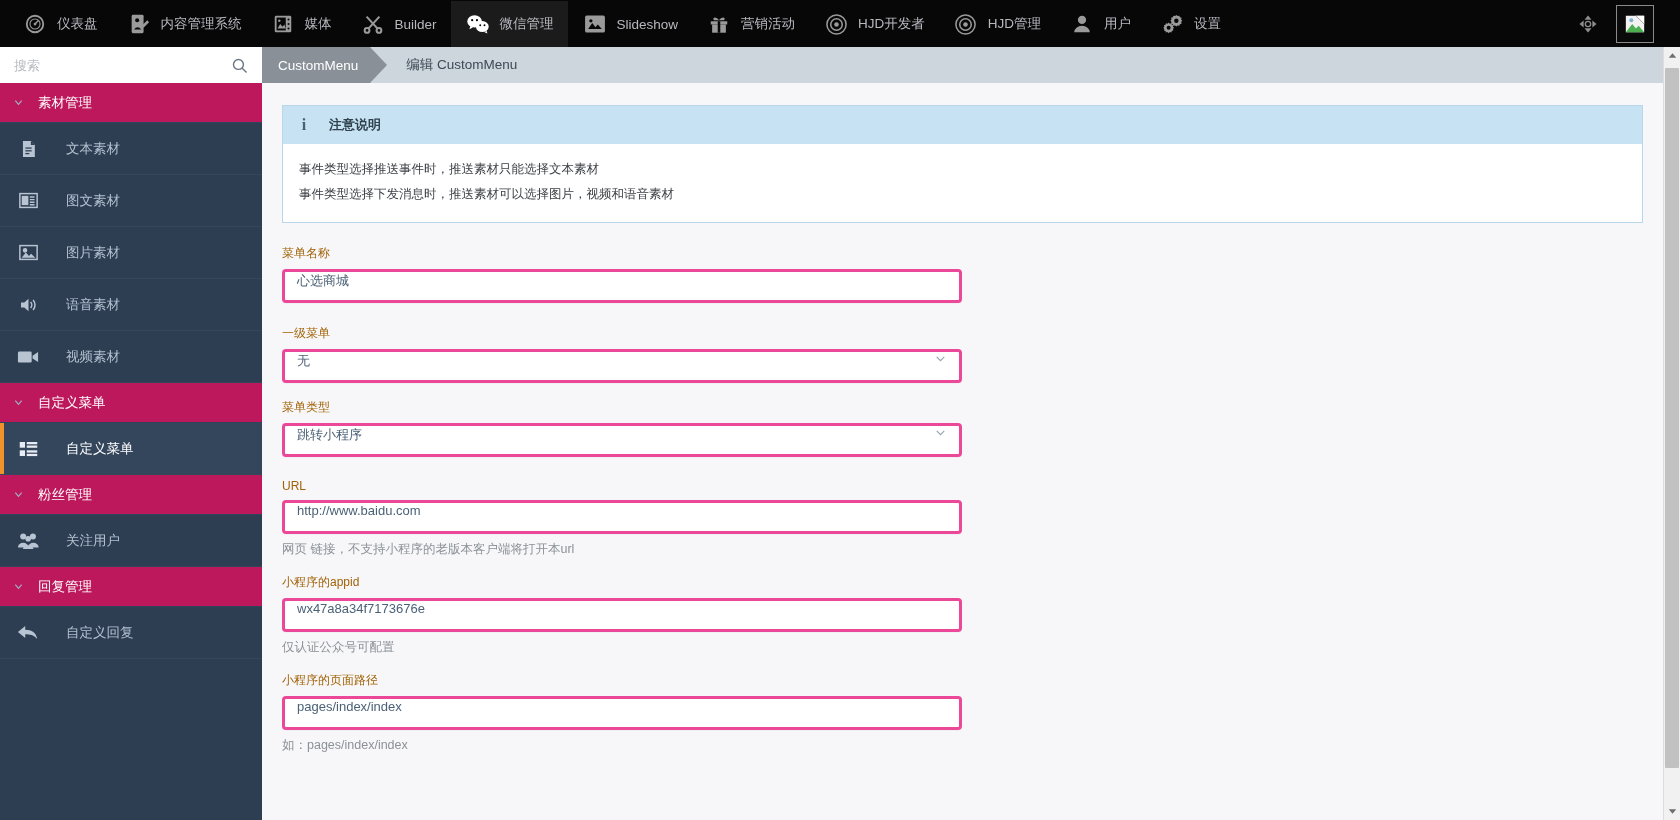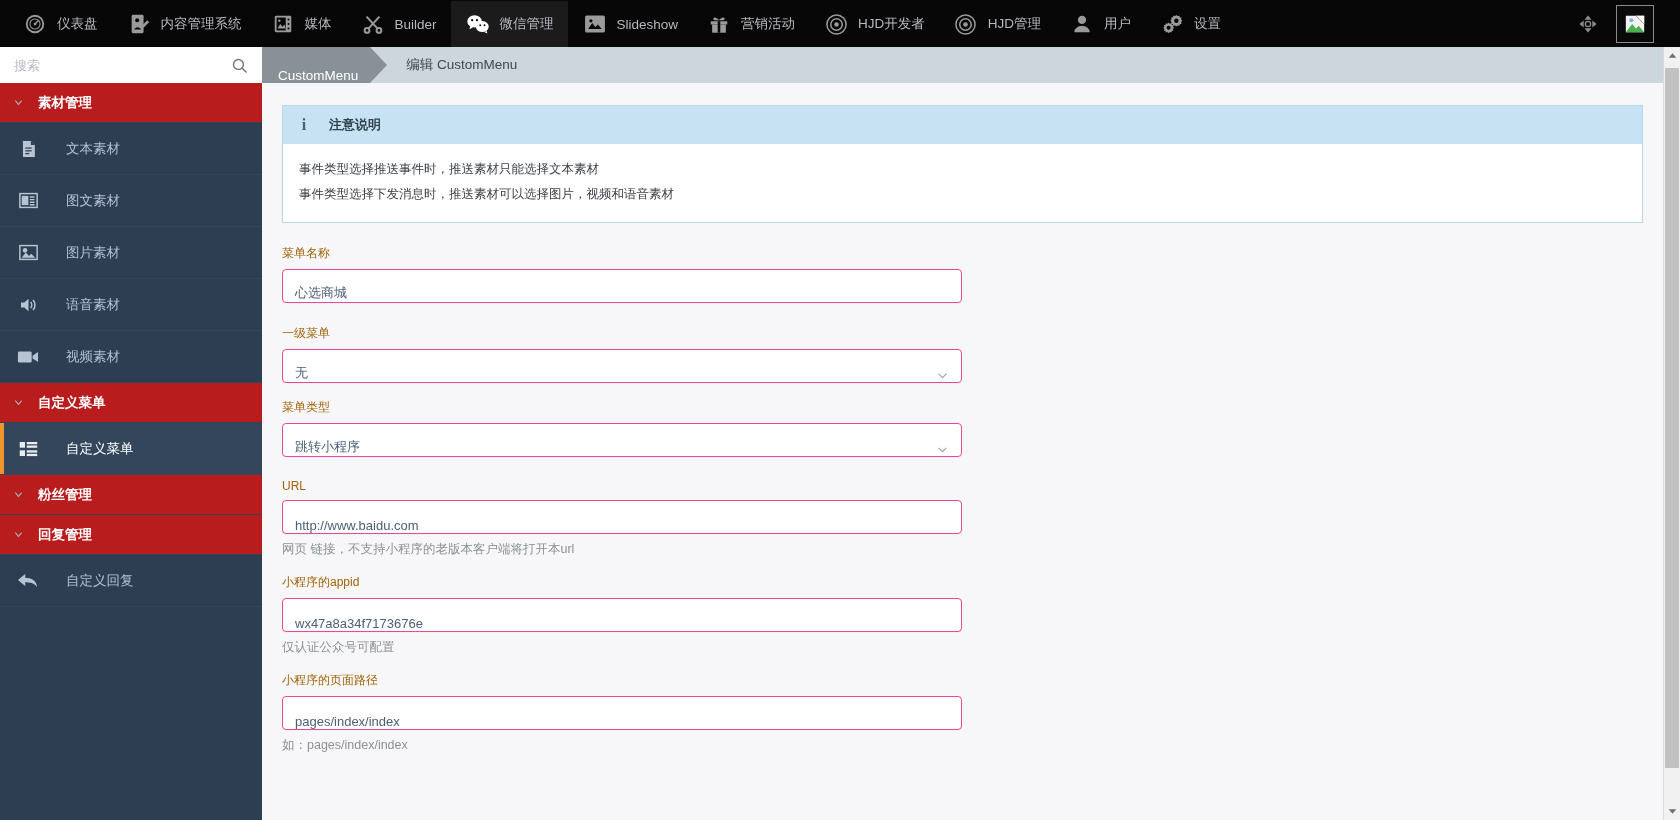--- a/index.html
+++ b/index.html
@@ -91,24 +91,24 @@
   }
   .search-row input::placeholder { color: #b4b9c0; }
   .search-icon { color: #6b7785; width: 17px; height: 17px; cursor: pointer; }
 
   .sb-group {
     height: 40px;
     display: flex;
     align-items: center;
     gap: 13px;
     padding-left: 13px;
-    background: #b91c1c;
+    background: #be185d;
     color: #ffffff;
     font-size: 13.5px;
-    font-weight: bold;
+    font-weight: normal;
     cursor: pointer;
     position: relative;
     border-bottom: 1px solid #32445a;
   }
   .sb-group .chev { color: #9fb0c4; width: 12px; display: flex; }
   .sb-item {
     height: 52px;
     display: flex;
     align-items: center;
     gap: 26px;
@@ -149,21 +149,21 @@
     height: 36px;
     flex: 0 0 36px;
     background: #cdd5dd;
     display: flex;
     align-items: stretch;
   }
   .crumb-first {
     background: #8a9097;
     color: #ffffff;
     font-size: 13.5px;
-    display: flex; align-items: flex-end;
+    display: flex; align-items: center;
     padding: 0 12px 0 16px;
     position: relative;
     cursor: pointer;
   }
   .crumb-first::after {
     content: "";
     position: absolute;
     right: -17px; top: 0;
     width: 0; height: 0;
     border-top: 18px solid transparent;
@@ -216,25 +216,25 @@
 
   .field { margin-bottom: 4px; }
   .field-label {
     color: #a16207;
     font-size: 12px;
     margin-bottom: 7px;
   }
   .ctl {
     width: 680px;
     height: 34px;
-    border: 1px solid #ec4899;
+    border: 3px solid #ec4899;
     border-radius: 4px;
     background: #ffffff;
     display: flex;
-    align-items: flex-end;
+    align-items: flex-start;
     padding: 0 12px;
     font-size: 13px;
     color: #4b6177;
     box-shadow: 0 1px 1px rgba(0,0,0,0.03);
     cursor: text;
   }
   .ctl.select { cursor: pointer; justify-content: space-between; }
   .ctl .chev-dn { color: #9aa4b1; width: 13px; height: 13px; display: flex; }
   .hint {
     color: #8b9197;
@@ -541,20 +541,33 @@
 
     <div class="sb-group">
       <span class="chev">
         <svg width="11" height="11" viewBox="0 0 24 24" fill="none" stroke="currentColor" stroke-width="2.6">
             <path d="M5 8 L12 16 L19 8"></path>
           </svg>
       </span>
       <span>粉丝管理</span>
     </div>
 
+    <div class="sb-item">
+      <span class="ico">
+        <svg width="23" height="19" viewBox="0 0 26 20" fill="currentColor">
+            <circle cx="7" cy="5.5" r="3.4"></circle>
+            <path d="M1 18 a6 5.5 0 0 1 12 0z"></path>
+            <circle cx="18" cy="5.5" r="3.4"></circle>
+            <path d="M12.5 18 a6 5.5 0 0 1 12 0z"></path>
+            <circle cx="12.6" cy="8" r="3.2"></circle>
+            <path d="M6.6 19.5 a6.2 5.6 0 0 1 12 0z"></path>
+          </svg>
+      </span>
+      <span class="lbl">关注用户</span>
+    </div>
 
     <div class="sb-group">
       <span class="chev">
         <svg width="11" height="11" viewBox="0 0 24 24" fill="none" stroke="currentColor" stroke-width="2.6">
             <path d="M5 8 L12 16 L19 8"></path>
           </svg>
       </span>
       <span>回复管理</span>
     </div>
 

